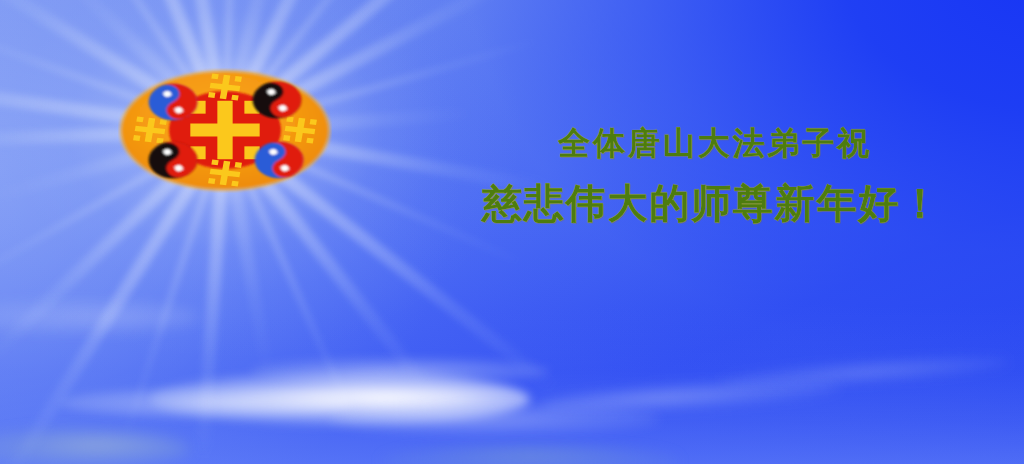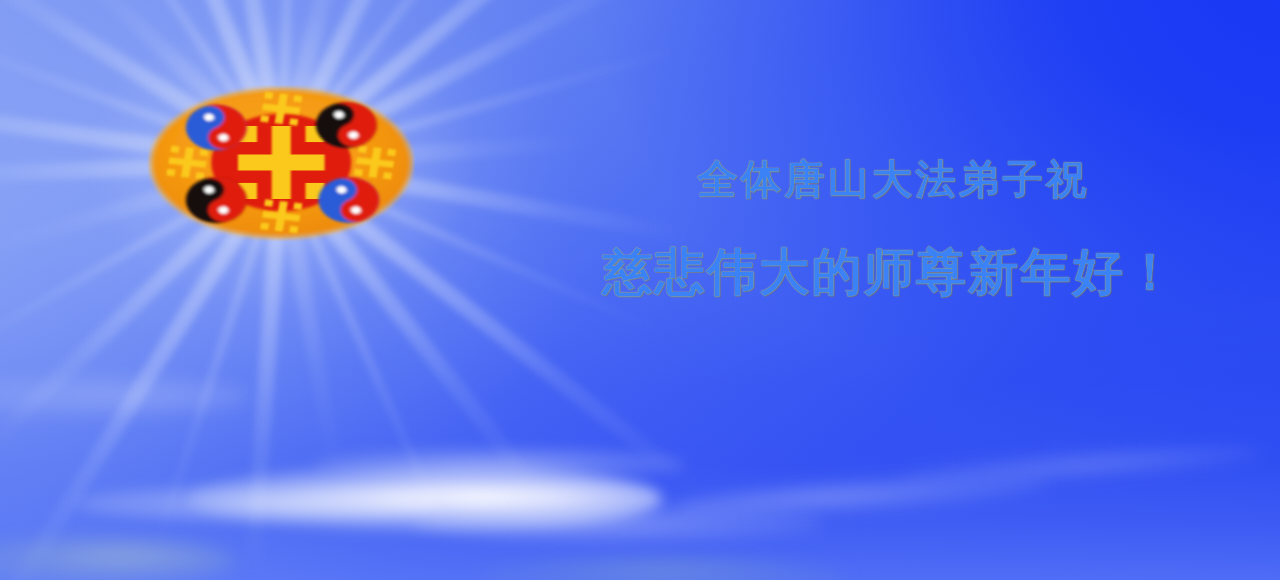--- a/index.html
+++ b/index.html
@@ -205,37 +205,37 @@
   }
 
   
   .greet-block {
     position: absolute;
     left: 0; top: 0;
     width: 1024px;
   }
   .line {
     position: absolute;
-    color: #3b82f6;
+    color: #4d7c0f;
     font-weight: bold;
     white-space: nowrap;
     letter-spacing: 0.06em;
     text-shadow:
       0 0 1px rgba(255,229,10,0.9),
       1px 1px 0 rgba(140,110,0,0.25);
   }
   .line-1 {
     left: 558px;
     top: 122px;
     font-size: 32px;
     letter-spacing: 0.09em;
   }
   .line-2 {
     left: 482px;
-    top: 190px;
+    top: 176px;
     font-size: 40px;
     letter-spacing: 0.045em;
   }
   .signature {
     position: absolute;
     left: 657px;
     top: 343px;
     font-size: 23px;
     font-weight: bold;
     color: #FFE50A;

